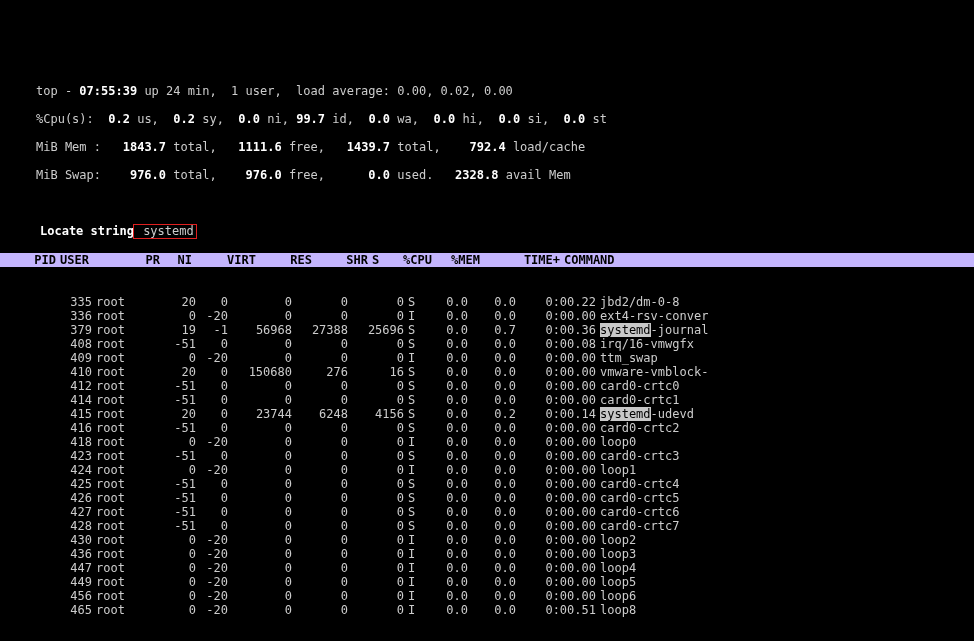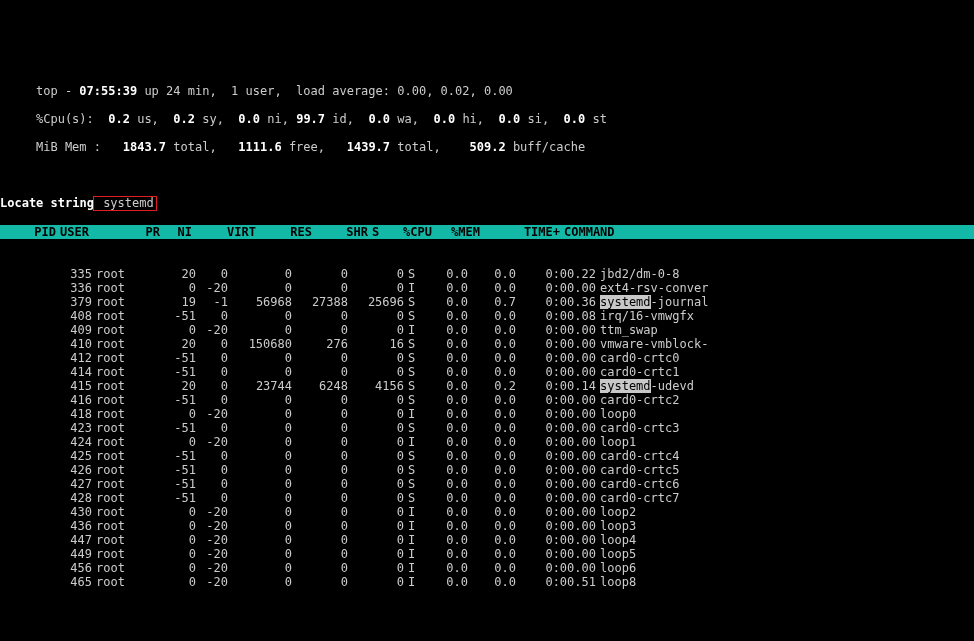--- a/index.html
+++ b/index.html
@@ -9,32 +9,32 @@
     background: #000;
     color: #ccc;
     font-family: "DejaVu Sans Mono", "Liberation Mono", Consolas, monospace;
     font-size: 12px;
     line-height: 14px;
     overflow: hidden;
     white-space: pre;
   }
   .b { font-weight: bold; color: #fff; }
   .locate-row { display: inline-block; }
-  .locate-label { font-weight: bold; color: #fff; }
+  .locate-label { font-weight: bold; color: #fff; padding-left: 40px; }
   .locate-box {
     display: inline-block;
     border: 1px solid #e02020;
     padding: 0 2px;
     margin-left: -1px;
     vertical-align: top;
     height: 15px;
     line-height: 13px;
   }
   .header-row {
-    background: #14b8a6;
+    background: #c4b5fd;
     color: #000;
     font-weight: bold;
     display: block;
     width: 974px;
   }
   .row { display: block; height: 14px; margin-left: 36px; }
   .hit { background: #c8c8c8; color: #000; }
   .col-pid   { display: inline-block; width: 56px; text-align: right; }
   .col-user  { display: inline-block; width: 64px; text-align: left; padding-left: 4px; }
   .col-pr    { display: inline-block; width: 40px; text-align: right; }
@@ -50,21 +50,22 @@
   #process-body { }
 </style>
 </head>
 <body>
 
 
 
 <div>
 <span class="row"><span>top - </span><span class="b">07:55:39</span><span> up 24 min,  1 user,  load average: 0.00, 0.02, 0.00</span></span>
 <span class="row"><span>%Cpu(s):  </span><span class="b">0.2</span><span> us,  </span><span class="b">0.2</span><span> sy,  </span><span class="b">0.0</span><span> ni, </span><span class="b">99.7</span><span> id,  </span><span class="b">0.0</span><span> wa,  </span><span class="b">0.0</span><span> hi,  </span><span class="b">0.0</span><span> si,  </span><span class="b">0.0</span><span> st</span></span>
-<span class="row"><span>MiB Mem :   </span><span class="b">1843.7</span><span> total,   </span><span class="b">1111.6</span><span> free,   </span><span class="b">1439.7</span><span> total,    </span><span class="b">509.2</span><span> buff/cache</span></span>
+<span class="row"><span>MiB Mem :   </span><span class="b">1843.7</span><span> total,   </span><span class="b">1111.6</span><span> free,   </span><span class="b">1439.7</span><span> total,    </span><span class="b">792.4</span><span> load/cache</span></span>
+<span class="row"><span>MiB Swap:    </span><span class="b">976.0</span><span> total,    </span><span class="b">976.0</span><span> free,      </span><span class="b">0.0</span><span> used.   </span><span class="b">2328.8</span><span> avail Mem</span></span>
 </div>
 
 <div class="locate-row"><span class="locate-label">Locate string</span><span class="locate-box"> systemd</span></div>
 
 <span class="header-row"><span class="col-pid">PID</span><span class="col-user">USER</span><span class="col-pr">PR</span><span class="col-ni">NI</span><span class="col-virt">VIRT</span><span class="col-res">RES</span><span class="col-shr">SHR</span><span class="col-s">S</span><span class="col-cpu">%CPU</span><span class="col-mem">%MEM</span><span class="col-time">TIME+</span><span class="col-cmd">COMMAND</span></span>
 
 <div id="process-body"><span class="row"><span class="col-pid">335</span><span class="col-user">root</span><span class="col-pr">20</span><span class="col-ni">0</span><span class="col-virt">0</span><span class="col-res">0</span><span class="col-shr">0</span><span class="col-s">S</span><span class="col-cpu">0.0</span><span class="col-mem">0.0</span><span class="col-time">0:00.22</span><span class="col-cmd">jbd2/dm-0-8</span></span><span class="row"><span class="col-pid">336</span><span class="col-user">root</span><span class="col-pr">0</span><span class="col-ni">-20</span><span class="col-virt">0</span><span class="col-res">0</span><span class="col-shr">0</span><span class="col-s">I</span><span class="col-cpu">0.0</span><span class="col-mem">0.0</span><span class="col-time">0:00.00</span><span class="col-cmd">ext4-rsv-conver</span></span><span class="row"><span class="col-pid">379</span><span class="col-user">root</span><span class="col-pr">19</span><span class="col-ni">-1</span><span class="col-virt">56968</span><span class="col-res">27388</span><span class="col-shr">25696</span><span class="col-s">S</span><span class="col-cpu">0.0</span><span class="col-mem">0.7</span><span class="col-time">0:00.36</span><span class="col-cmd"><span class="hit">systemd</span>-journal</span></span><span class="row"><span class="col-pid">408</span><span class="col-user">root</span><span class="col-pr">-51</span><span class="col-ni">0</span><span class="col-virt">0</span><span class="col-res">0</span><span class="col-shr">0</span><span class="col-s">S</span><span class="col-cpu">0.0</span><span class="col-mem">0.0</span><span class="col-time">0:00.08</span><span class="col-cmd">irq/16-vmwgfx</span></span><span class="row"><span class="col-pid">409</span><span class="col-user">root</span><span class="col-pr">0</span><span class="col-ni">-20</span><span class="col-virt">0</span><span class="col-res">0</span><span class="col-shr">0</span><span class="col-s">I</span><span class="col-cpu">0.0</span><span class="col-mem">0.0</span><span class="col-time">0:00.00</span><span class="col-cmd">ttm_swap</span></span><span class="row"><span class="col-pid">410</span><span class="col-user">root</span><span class="col-pr">20</span><span class="col-ni">0</span><span class="col-virt">150680</span><span class="col-res">276</span><span class="col-shr">16</span><span class="col-s">S</span><span class="col-cpu">0.0</span><span class="col-mem">0.0</span><span class="col-time">0:00.00</span><span class="col-cmd">vmware-vmblock-</span></span><span class="row"><span class="col-pid">412</span><span class="col-user">root</span><span class="col-pr">-51</span><span class="col-ni">0</span><span class="col-virt">0</span><span class="col-res">0</span><span class="col-shr">0</span><span class="col-s">S</span><span class="col-cpu">0.0</span><span class="col-mem">0.0</span><span class="col-time">0:00.00</span><span class="col-cmd">card0-crtc0</span></span><span class="row"><span class="col-pid">414</span><span class="col-user">root</span><span class="col-pr">-51</span><span class="col-ni">0</span><span class="col-virt">0</span><span class="col-res">0</span><span class="col-shr">0</span><span class="col-s">S</span><span class="col-cpu">0.0</span><span class="col-mem">0.0</span><span class="col-time">0:00.00</span><span class="col-cmd">card0-crtc1</span></span><span class="row"><span class="col-pid">415</span><span class="col-user">root</span><span class="col-pr">20</span><span class="col-ni">0</span><span class="col-virt">23744</span><span class="col-res">6248</span><span class="col-shr">4156</span><span class="col-s">S</span><span class="col-cpu">0.0</span><span class="col-mem">0.2</span><span class="col-time">0:00.14</span><span class="col-cmd"><span class="hit">systemd</span>-udevd</span></span><span class="row"><span class="col-pid">416</span><span class="col-user">root</span><span class="col-pr">-51</span><span class="col-ni">0</span><span class="col-virt">0</span><span class="col-res">0</span><span class="col-shr">0</span><span class="col-s">S</span><span class="col-cpu">0.0</span><span class="col-mem">0.0</span><span class="col-time">0:00.00</span><span class="col-cmd">card0-crtc2</span></span><span class="row"><span class="col-pid">418</span><span class="col-user">root</span><span class="col-pr">0</span><span class="col-ni">-20</span><span class="col-virt">0</span><span class="col-res">0</span><span class="col-shr">0</span><span class="col-s">I</span><span class="col-cpu">0.0</span><span class="col-mem">0.0</span><span class="col-time">0:00.00</span><span class="col-cmd">loop0</span></span><span class="row"><span class="col-pid">423</span><span class="col-user">root</span><span class="col-pr">-51</span><span class="col-ni">0</span><span class="col-virt">0</span><span class="col-res">0</span><span class="col-shr">0</span><span class="col-s">S</span><span class="col-cpu">0.0</span><span class="col-mem">0.0</span><span class="col-time">0:00.00</span><span class="col-cmd">card0-crtc3</span></span><span class="row"><span class="col-pid">424</span><span class="col-user">root</span><span class="col-pr">0</span><span class="col-ni">-20</span><span class="col-virt">0</span><span class="col-res">0</span><span class="col-shr">0</span><span class="col-s">I</span><span class="col-cpu">0.0</span><span class="col-mem">0.0</span><span class="col-time">0:00.00</span><span class="col-cmd">loop1</span></span><span class="row"><span class="col-pid">425</span><span class="col-user">root</span><span class="col-pr">-51</span><span class="col-ni">0</span><span class="col-virt">0</span><span class="col-res">0</span><span class="col-shr">0</span><span class="col-s">S</span><span class="col-cpu">0.0</span><span class="col-mem">0.0</span><span class="col-time">0:00.00</span><span class="col-cmd">card0-crtc4</span></span><span class="row"><span class="col-pid">426</span><span class="col-user">root</span><span class="col-pr">-51</span><span class="col-ni">0</span><span class="col-virt">0</span><span class="col-res">0</span><span class="col-shr">0</span><span class="col-s">S</span><span class="col-cpu">0.0</span><span class="col-mem">0.0</span><span class="col-time">0:00.00</span><span class="col-cmd">card0-crtc5</span></span><span class="row"><span class="col-pid">427</span><span class="col-user">root</span><span class="col-pr">-51</span><span class="col-ni">0</span><span class="col-virt">0</span><span class="col-res">0</span><span class="col-shr">0</span><span class="col-s">S</span><span class="col-cpu">0.0</span><span class="col-mem">0.0</span><span class="col-time">0:00.00</span><span class="col-cmd">card0-crtc6</span></span><span class="row"><span class="col-pid">428</span><span class="col-user">root</span><span class="col-pr">-51</span><span class="col-ni">0</span><span class="col-virt">0</span><span class="col-res">0</span><span class="col-shr">0</span><span class="col-s">S</span><span class="col-cpu">0.0</span><span class="col-mem">0.0</span><span class="col-time">0:00.00</span><span class="col-cmd">card0-crtc7</span></span><span class="row"><span class="col-pid">430</span><span class="col-user">root</span><span class="col-pr">0</span><span class="col-ni">-20</span><span class="col-virt">0</span><span class="col-res">0</span><span class="col-shr">0</span><span class="col-s">I</span><span class="col-cpu">0.0</span><span class="col-mem">0.0</span><span class="col-time">0:00.00</span><span class="col-cmd">loop2</span></span><span class="row"><span class="col-pid">436</span><span class="col-user">root</span><span class="col-pr">0</span><span class="col-ni">-20</span><span class="col-virt">0</span><span class="col-res">0</span><span class="col-shr">0</span><span class="col-s">I</span><span class="col-cpu">0.0</span><span class="col-mem">0.0</span><span class="col-time">0:00.00</span><span class="col-cmd">loop3</span></span><span class="row"><span class="col-pid">447</span><span class="col-user">root</span><span class="col-pr">0</span><span class="col-ni">-20</span><span class="col-virt">0</span><span class="col-res">0</span><span class="col-shr">0</span><span class="col-s">I</span><span class="col-cpu">0.0</span><span class="col-mem">0.0</span><span class="col-time">0:00.00</span><span class="col-cmd">loop4</span></span><span class="row"><span class="col-pid">449</span><span class="col-user">root</span><span class="col-pr">0</span><span class="col-ni">-20</span><span class="col-virt">0</span><span class="col-res">0</span><span class="col-shr">0</span><span class="col-s">I</span><span class="col-cpu">0.0</span><span class="col-mem">0.0</span><span class="col-time">0:00.00</span><span class="col-cmd">loop5</span></span><span class="row"><span class="col-pid">456</span><span class="col-user">root</span><span class="col-pr">0</span><span class="col-ni">-20</span><span class="col-virt">0</span><span class="col-res">0</span><span class="col-shr">0</span><span class="col-s">I</span><span class="col-cpu">0.0</span><span class="col-mem">0.0</span><span class="col-time">0:00.00</span><span class="col-cmd">loop6</span></span><span class="row"><span class="col-pid">465</span><span class="col-user">root</span><span class="col-pr">0</span><span class="col-ni">-20</span><span class="col-virt">0</span><span class="col-res">0</span><span class="col-shr">0</span><span class="col-s">I</span><span class="col-cpu">0.0</span><span class="col-mem">0.0</span><span class="col-time">0:00.51</span><span class="col-cmd">loop8</span></span></div>
 
 
 

